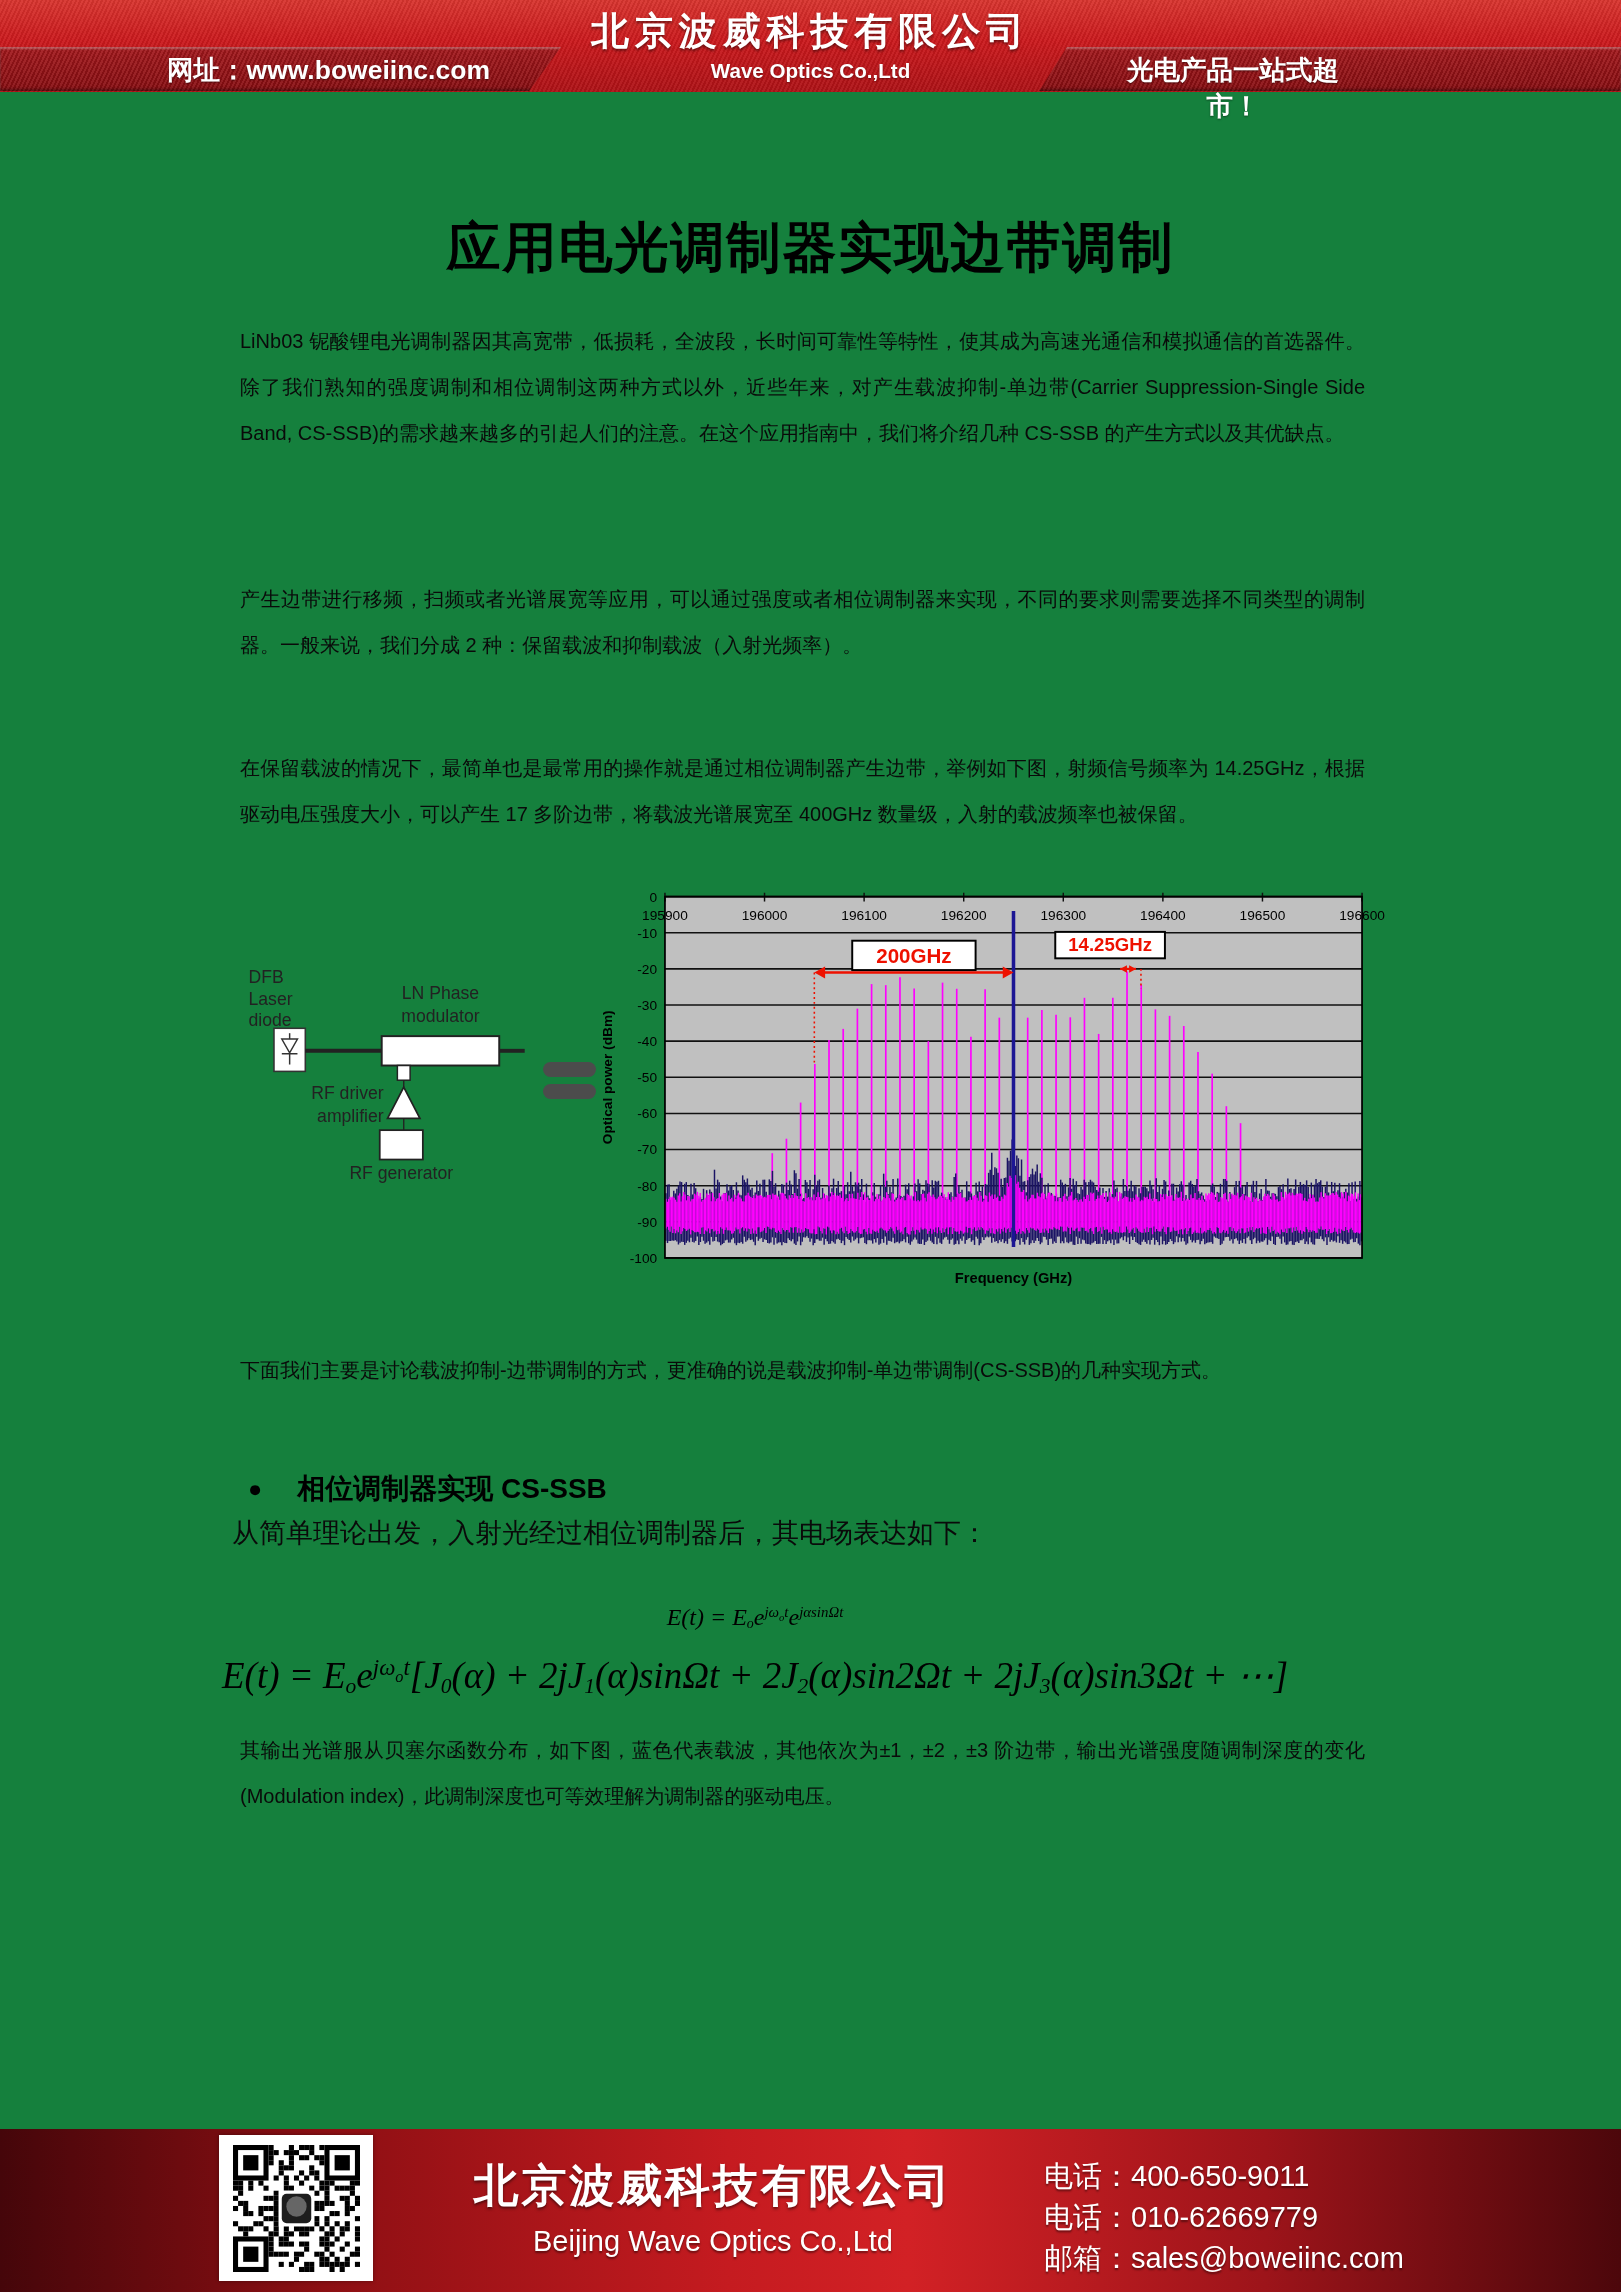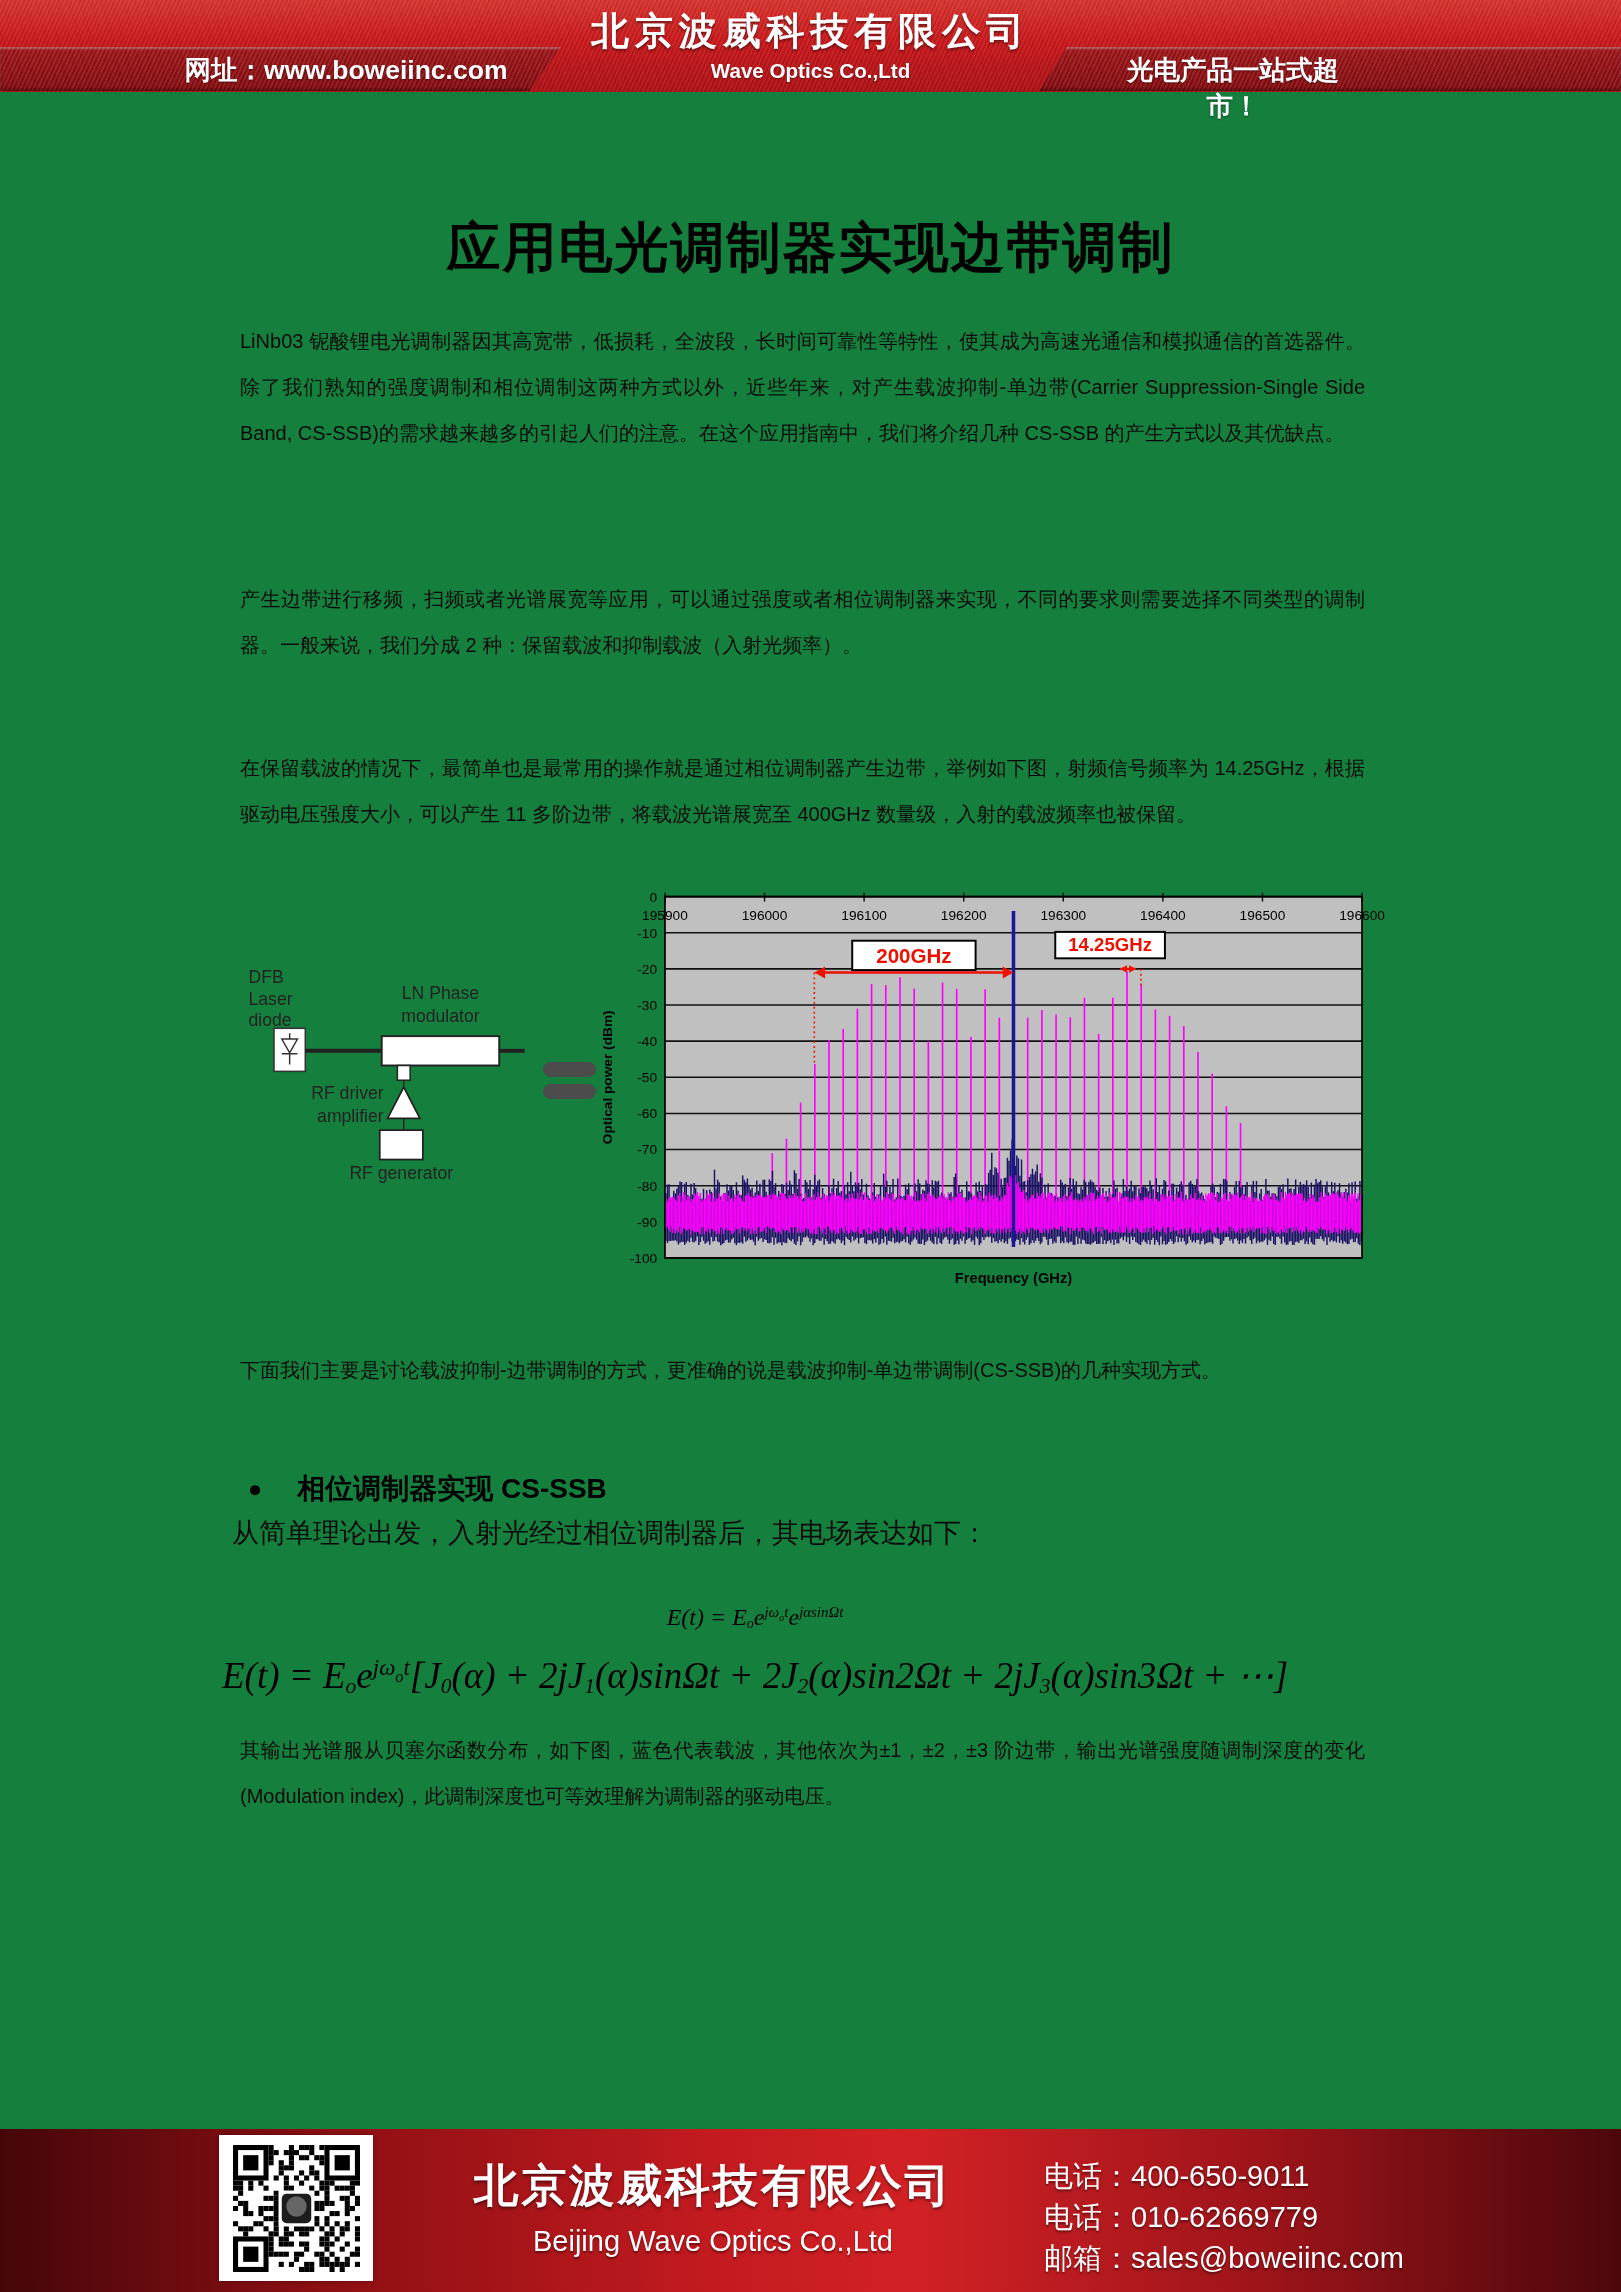--- a/index.html
+++ b/index.html
@@ -14,21 +14,21 @@
   .hdr-en{position:absolute;left:0;right:0;top:59px;text-align:center;color:#fff;
           font-size:20.6px;font-weight:bold;text-shadow:0 1px 2px rgba(0,0,0,.4);}
   .ribbon{position:absolute;top:47px;height:44px;
           background:repeating-linear-gradient(115deg,rgba(255,255,255,.07) 0 2px,rgba(0,0,0,.10) 2px 3.9px),
                      linear-gradient(180deg,#a3181c,#870d11);
           box-shadow:inset 0 2px 2px rgba(255,255,255,.28), inset 0 -2px 2.9px rgba(0,0,0,.35);}
   .ribbon.left{left:0;width:564px;clip-path:polygon(0 0,561px 0,529px 100%,0 100%);}
   .ribbon.right{left:1037px;width:584px;clip-path:polygon(30px 0,100% 0,100% 100%,2px 100%);}
   .ribbon-txt{position:absolute;top:52px;color:#fff;font-size:26.5px;font-weight:bold;
               text-shadow:0 1px 2px rgba(0,0,0,.45);text-align:center;}
-  .ribbon-txt.l{left:167px;width:358px;}
+  .ribbon-txt.l{left:167px;width:323px;}
   .ribbon-txt.r{left:1108px;width:250px;}
   
   .doc-title{position:absolute;left:0;right:0;top:212px;text-align:center;
              font-size:54px;font-weight:bold;color:#000;letter-spacing:2px;}
   .para{position:absolute;left:240px;width:1125px;font-size:20px;line-height:46px;
         text-align:justify;color:#0a0a0a;}
   .sec-head{position:absolute;left:248px;top:1470px;font-size:28px;font-weight:bold;color:#000;
             display:flex;align-items:center;}
   .sec-head .bullet{font-size:23.5px;margin-right:35px;}
   .intro{position:absolute;left:232px;top:1515px;font-size:27px;color:#0a0a0a;}
@@ -64,21 +64,21 @@
     <div class="ribbon right"></div>
     <div class="hdr-cn">北京波威科技有限公司</div>
     <div class="hdr-en">Wave Optics Co.,Ltd</div>
     <div class="ribbon-txt l">网址：www.boweiinc.com</div>
     <div class="ribbon-txt r">光电产品一站式超市！</div>
   </div>
 
   <div class="doc-title">应用电光调制器实现边带调制</div>
   <div class="para" style="top:318px">LiNb03 铌酸锂电光调制器因其高宽带，低损耗，全波段，长时间可靠性等特性，使其成为高速光通信和模拟通信的首选器件。除了我们熟知的强度调制和相位调制这两种方式以外，近些年来，对产生载波抑制-单边带(Carrier Suppression-Single Side Band, CS-SSB)的需求越来越多的引起人们的注意。在这个应用指南中，我们将介绍几种 CS-SSB 的产生方式以及其优缺点。</div>
   <div class="para" style="top:576px">产生边带进行移频，扫频或者光谱展宽等应用，可以通过强度或者相位调制器来实现，不同的要求则需要选择不同类型的调制器。一般来说，我们分成 2 种：保留载波和抑制载波（入射光频率）。</div>
-  <div class="para" style="top:745px">在保留载波的情况下，最简单也是最常用的操作就是通过相位调制器产生边带，举例如下图，射频信号频率为 14.25GHz，根据驱动电压强度大小，可以产生 11 多阶边带，将载波光谱展宽至 400GHz 数量级，入射的载波频率也被保留。</div>
+  <div class="para" style="top:745px">在保留载波的情况下，最简单也是最常用的操作就是通过相位调制器产生边带，举例如下图，射频信号频率为 14.25GHz，根据驱动电压强度大小，可以产生 17 多阶边带，将载波光谱展宽至 400GHz 数量级，入射的载波频率也被保留。</div>
 
   <svg viewBox="0 0 340 265" style="position:absolute;left:225px;top:936px;width:333px;height:260px">
     <text x="24" y="48" font-size="18" fill="#222">DFB</text>
     <text x="24" y="70" font-size="18" fill="#222">Laser</text>
     <text x="24" y="92" font-size="18" fill="#222">diode</text>
     <rect x="50" y="94" width="32" height="44" fill="#fff" stroke="#333" stroke-width="1.6"></rect>
     <g stroke="#333" stroke-width="1.5" fill="none">
       <line x1="66" y1="99" x2="66" y2="105"></line>
       <polygon points="58,105 74,105 66,119"></polygon>
       <line x1="58" y1="120" x2="74" y2="120"></line>

